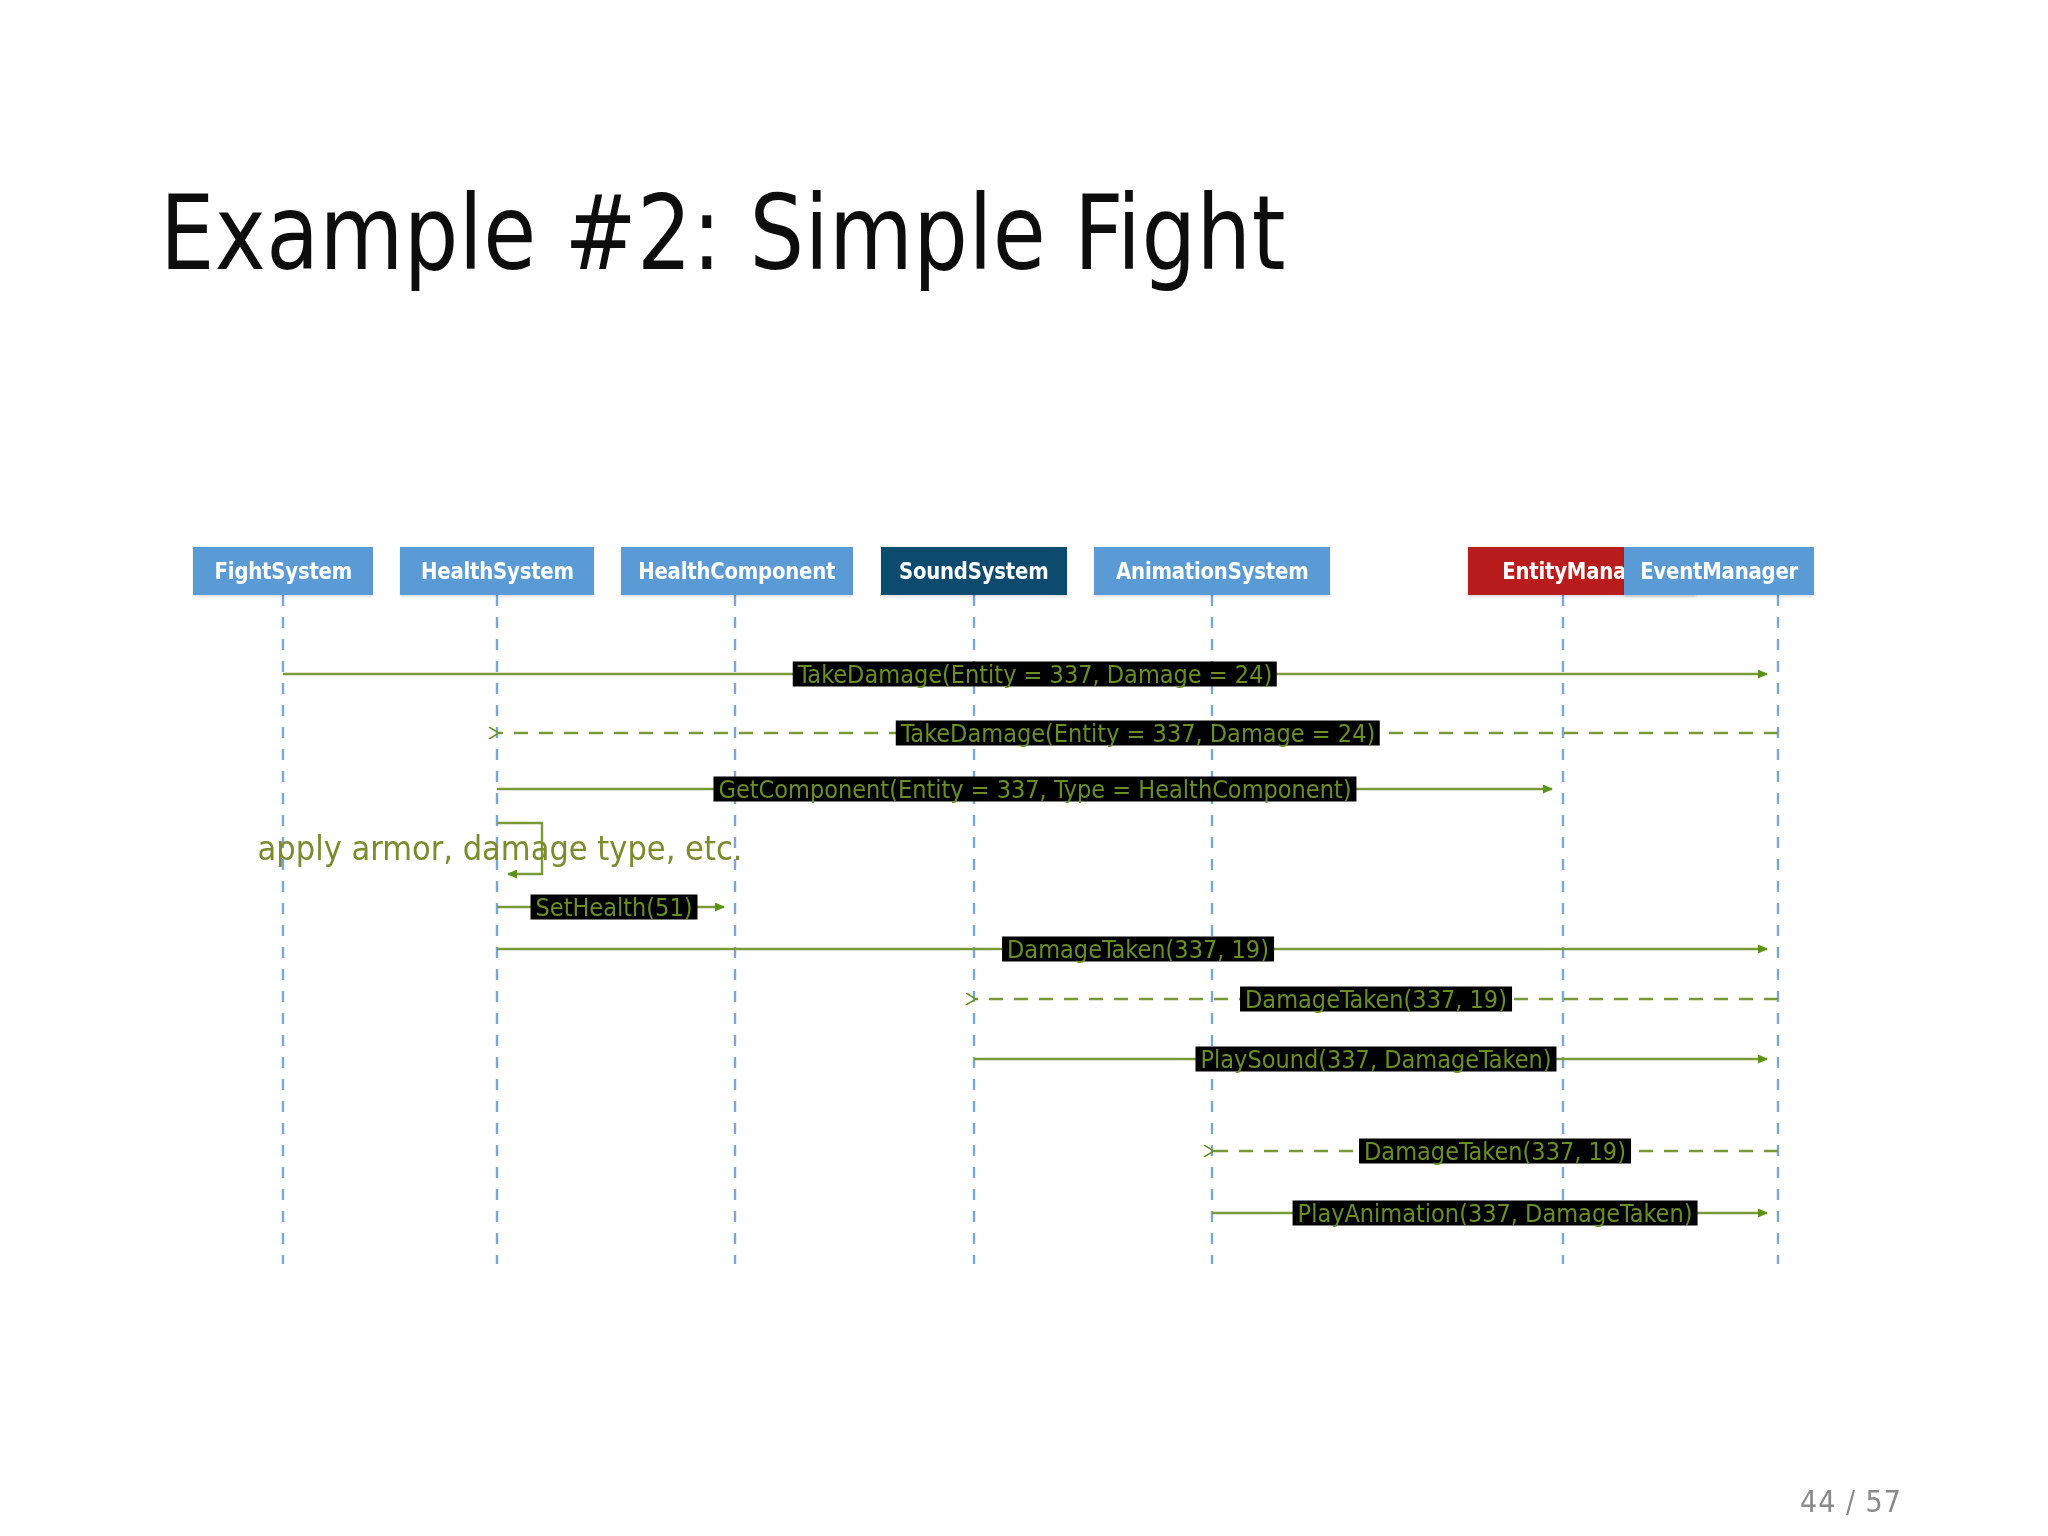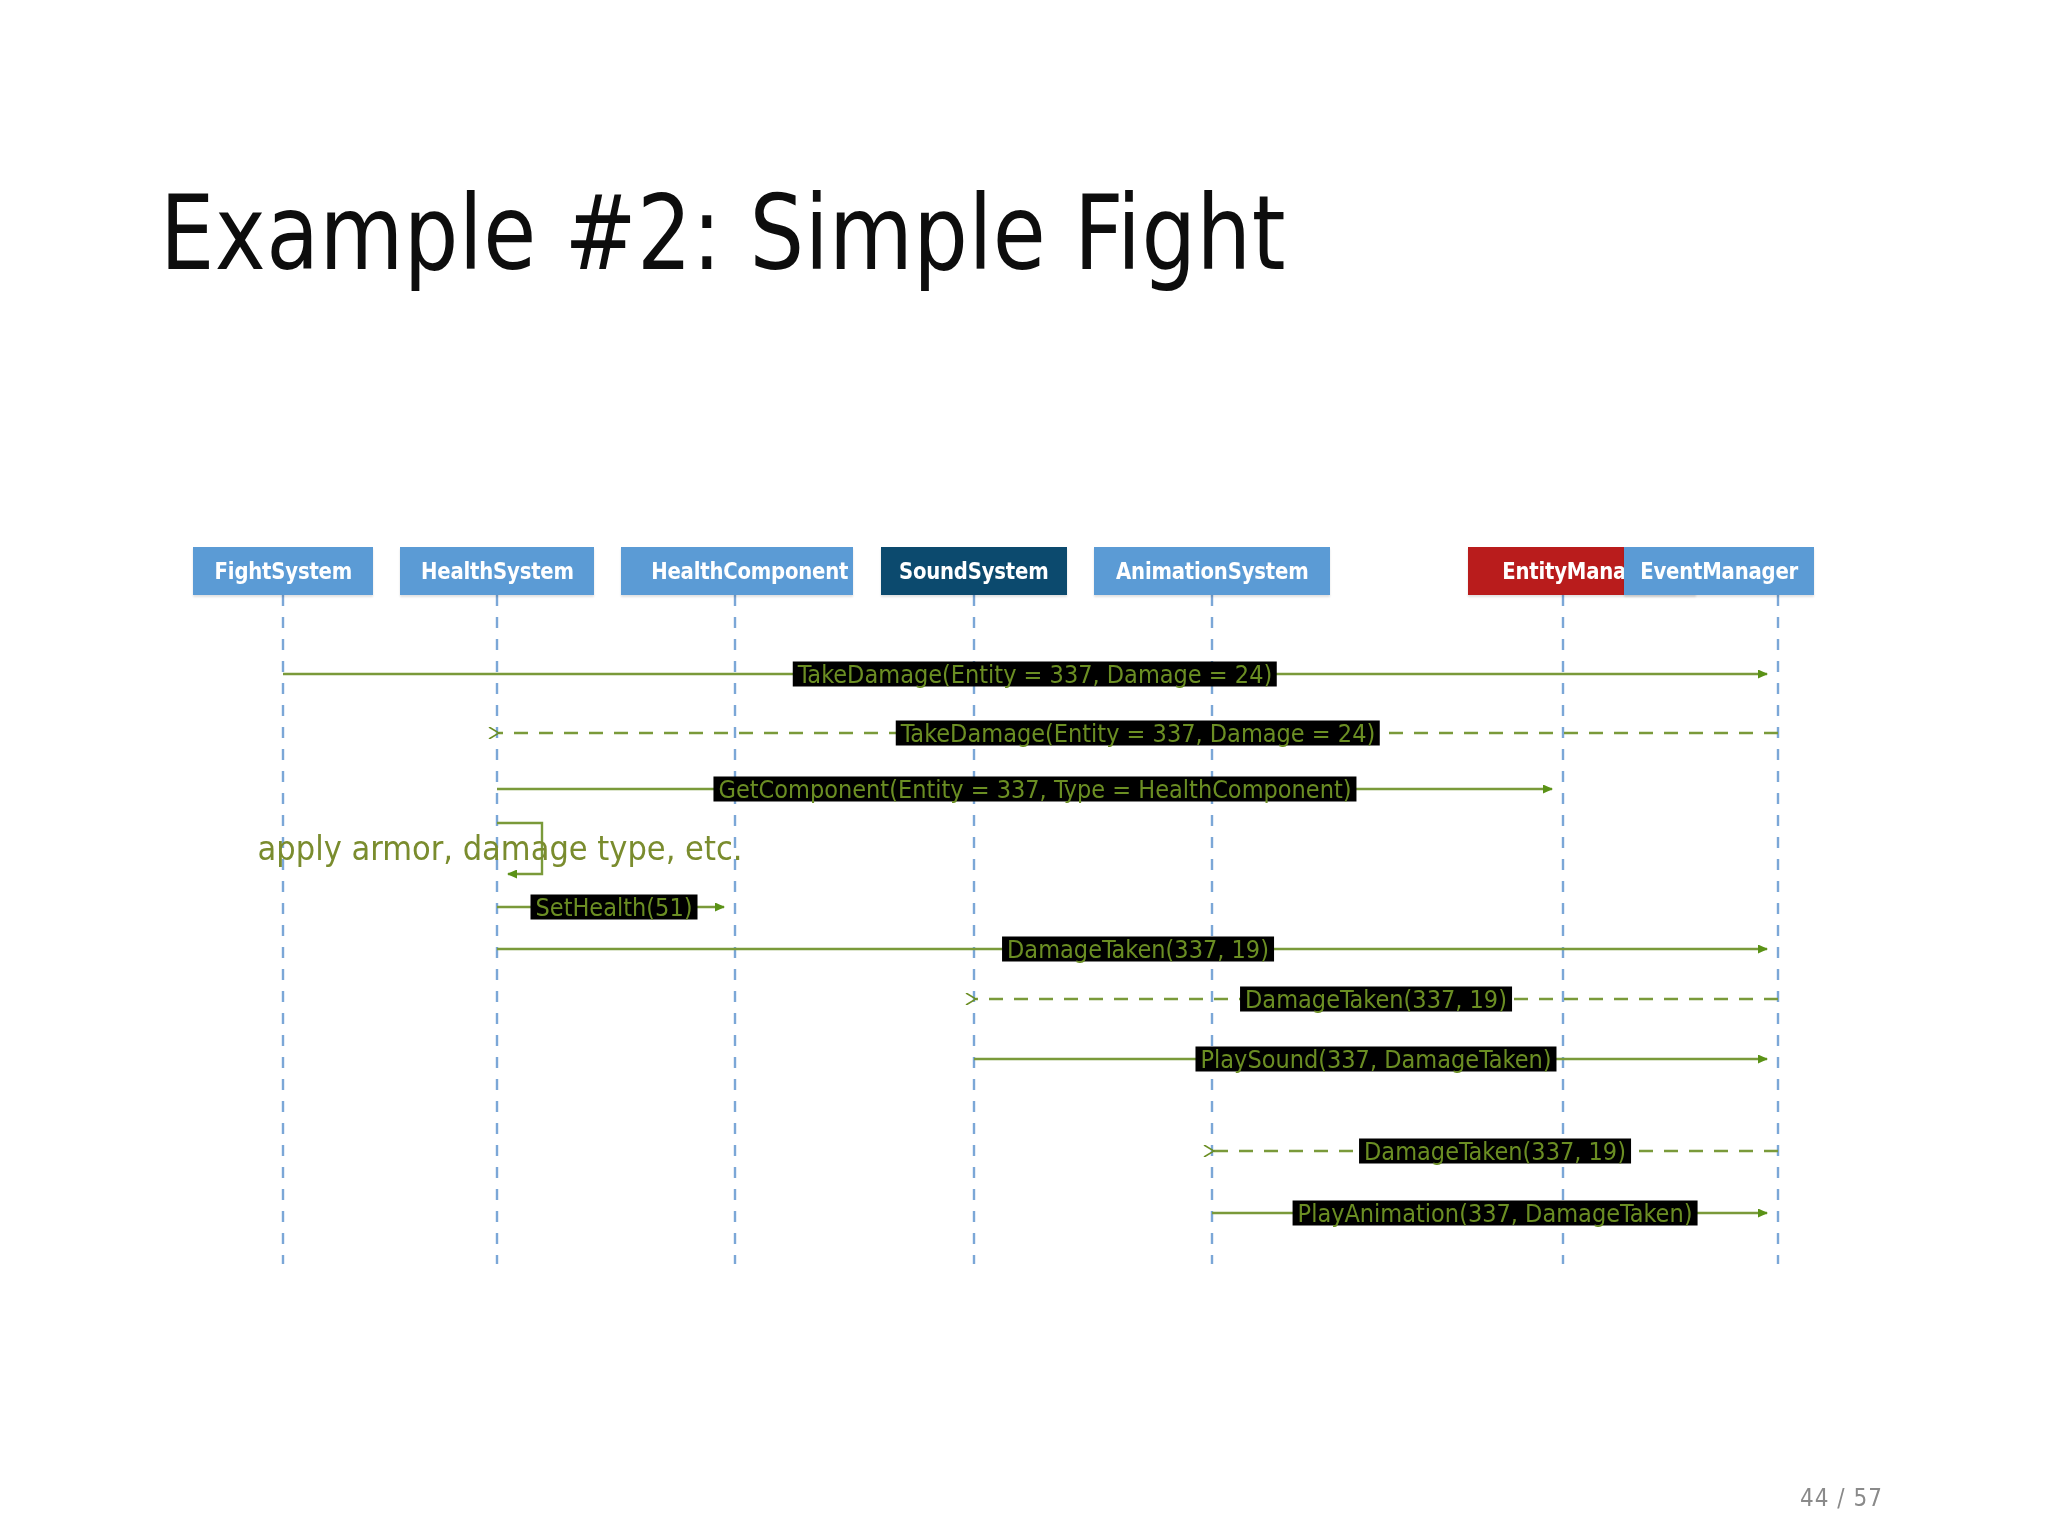--- a/index.html
+++ b/index.html
@@ -104,21 +104,21 @@
     line-height: 1;
   }
 
   
   #page-number {
     position: absolute;
     left: 1800px;
     top: 1448px;
     color: #8a8a8a;
     font-family: "DejaVu Sans Condensed", "Liberation Sans Narrow", "Liberation Sans", sans-serif;
-    font-size: 24px;
+    font-size: 30px;
     letter-spacing: 1px;
     white-space: nowrap;
   }
 </style>
 </head>
 <body>
 
 <div id="slide">
 
   <div id="slide-title">Example #2: Simple Fight</div>
@@ -158,21 +158,21 @@
     </svg>
   </div>
 
   <div id="lifeline-heads">
       <div class="lifeline-head" style="left: 193px; top: 511px; width: 180px; background: rgb(91, 155, 213);">
         <span style="color: rgb(255, 255, 255);">FightSystem</span>
       </div>
       <div class="lifeline-head" style="left: 400px; top: 511px; width: 194px; background: rgb(91, 155, 213);">
         <span style="color: rgb(255, 255, 255);">HealthSystem</span>
       </div>
-      <div class="lifeline-head" style="left: 621px; top: 511px; width: 232px; background: rgb(91, 155, 213); justify-content: flex-end;">
+      <div class="lifeline-head" style="left: 621px; top: 511px; width: 232px; background: rgb(91, 155, 213);">
         <span style="color: rgb(255, 255, 255);">HealthComponent</span>
       </div>
       <div class="lifeline-head" style="left: 881px; top: 511px; width: 186px; background: #0c4a6e;">
         <span style="color: rgb(255, 255, 255);">SoundSystem</span>
       </div>
       <div class="lifeline-head" style="left: 1094px; top: 511px; width: 236px; background: rgb(91, 155, 213);">
         <span style="color: rgb(255, 255, 255);">AnimationSystem</span>
       </div>
       <div class="lifeline-head" style="left: 1468px; top: 511px; width: 228px; background: #b91c1c;">
         <span style="color: rgb(255, 255, 255);">EntityManager</span>

